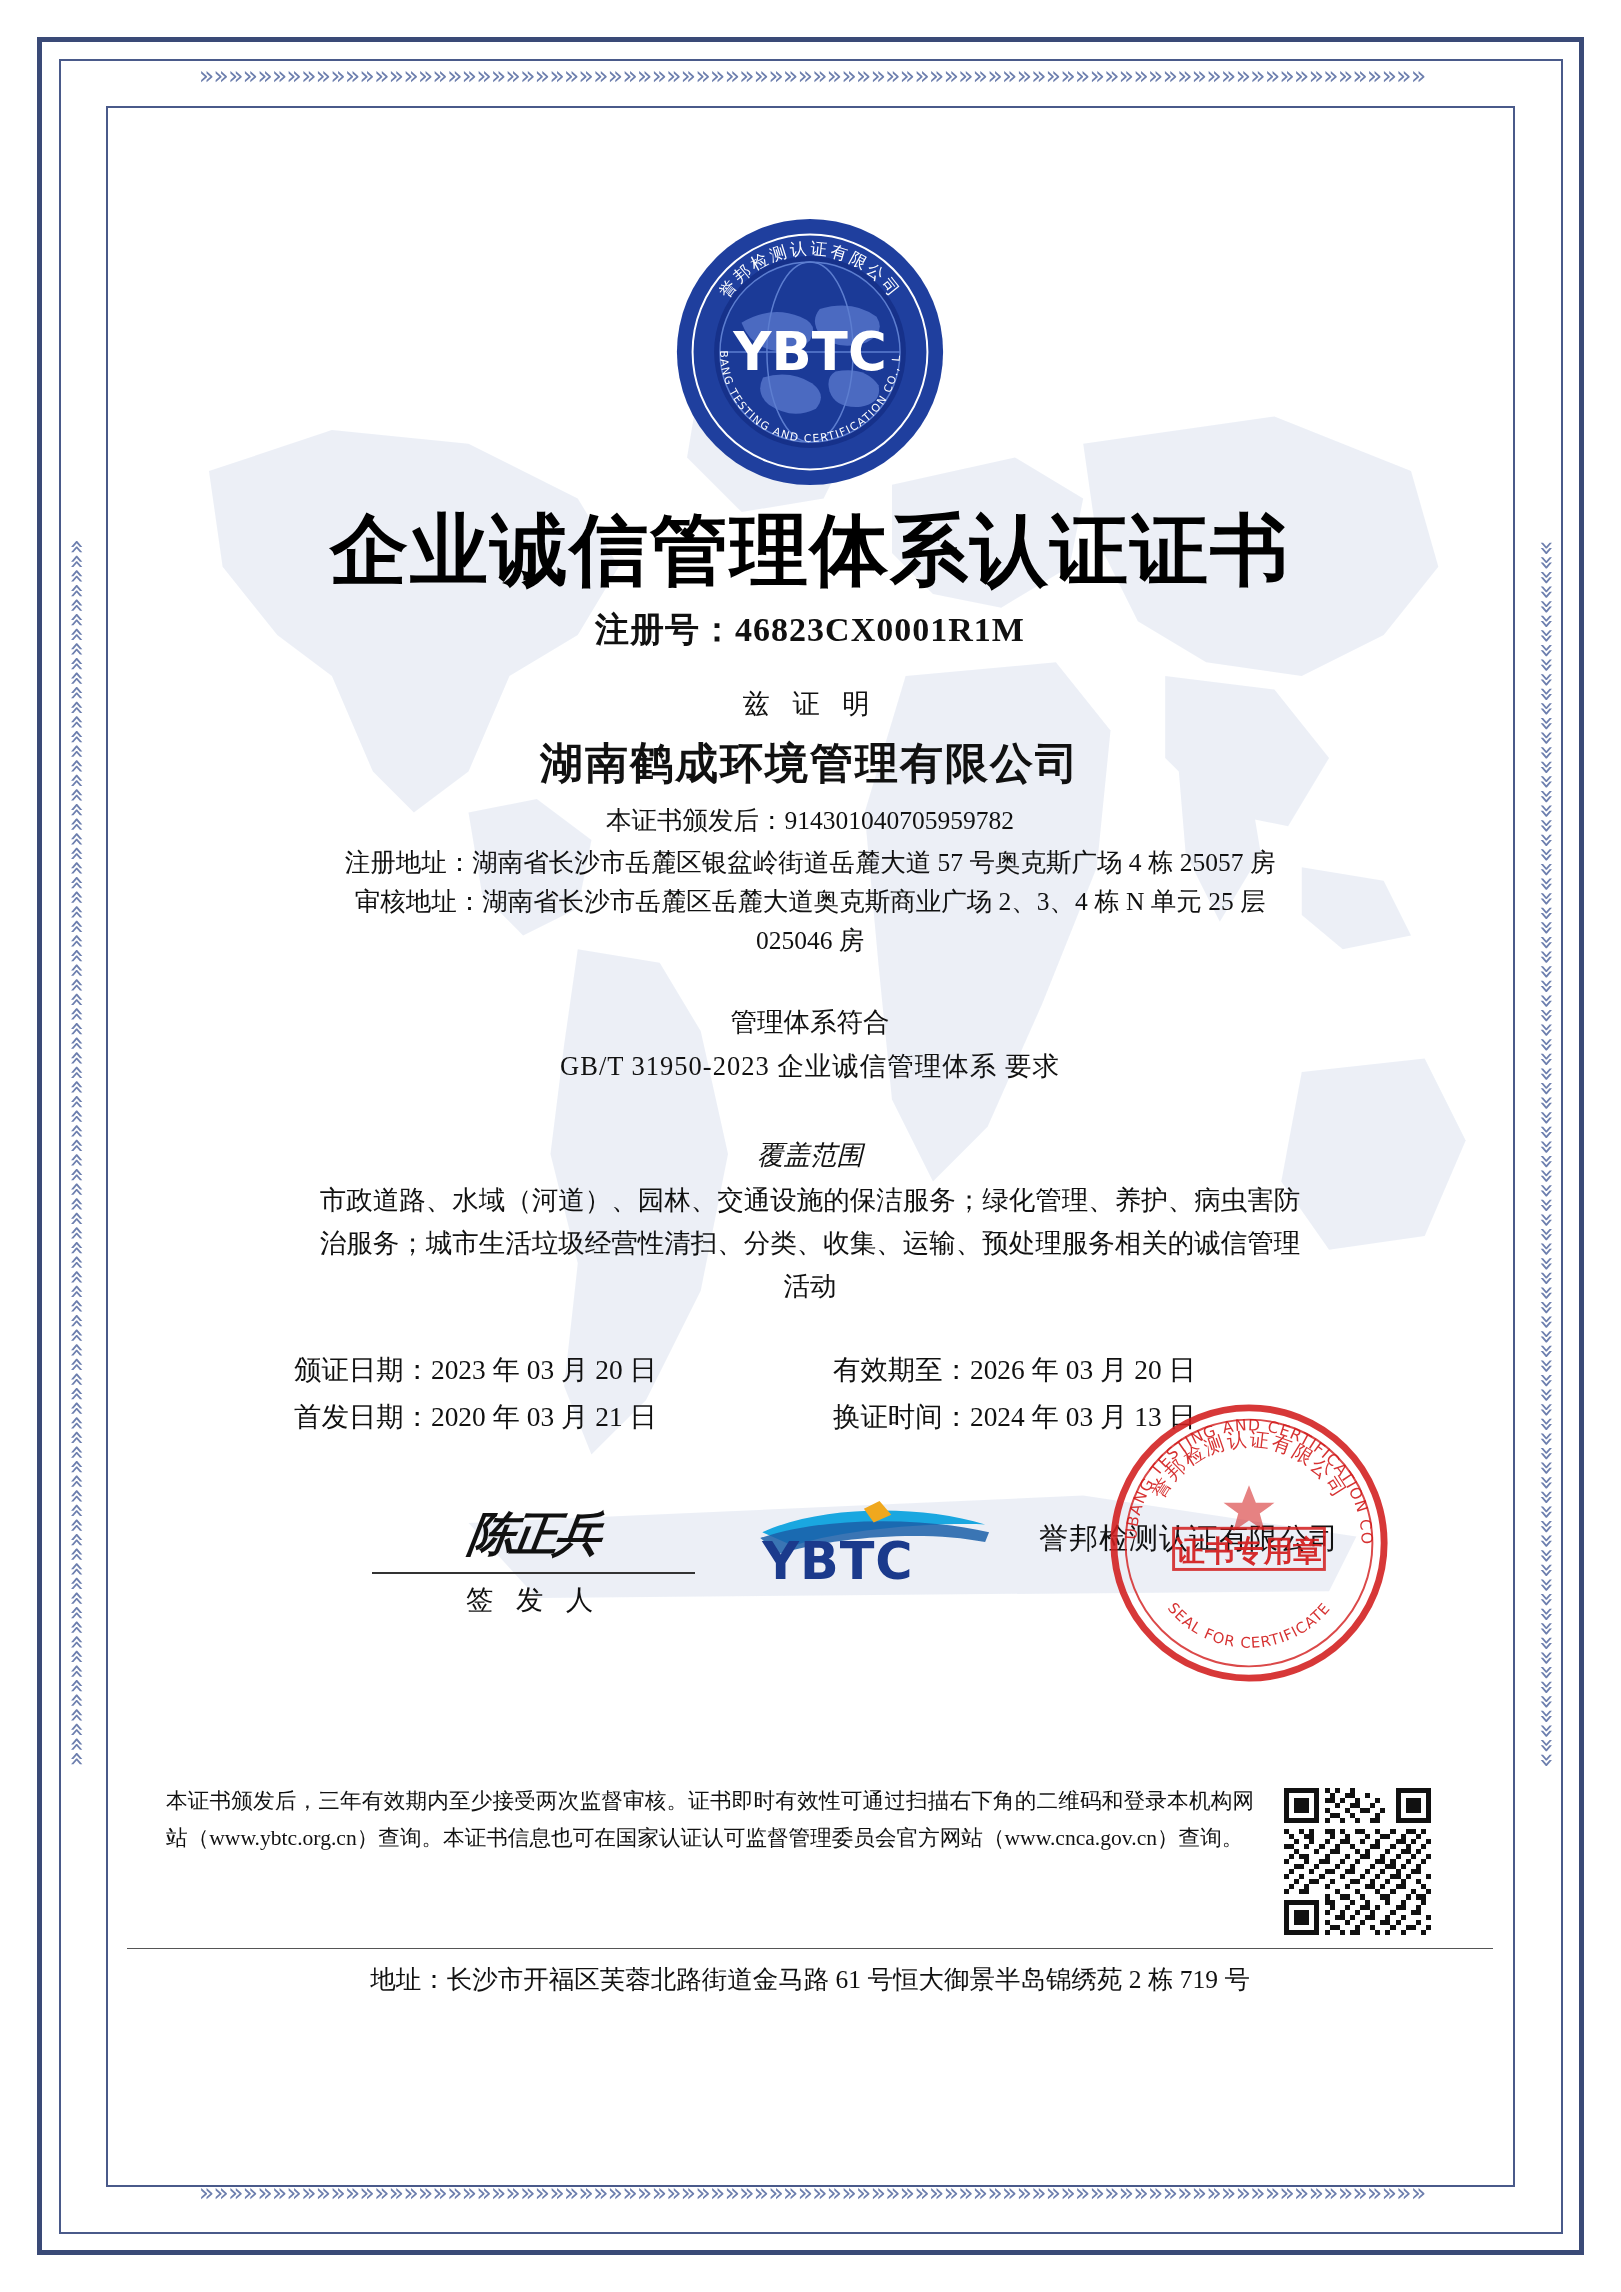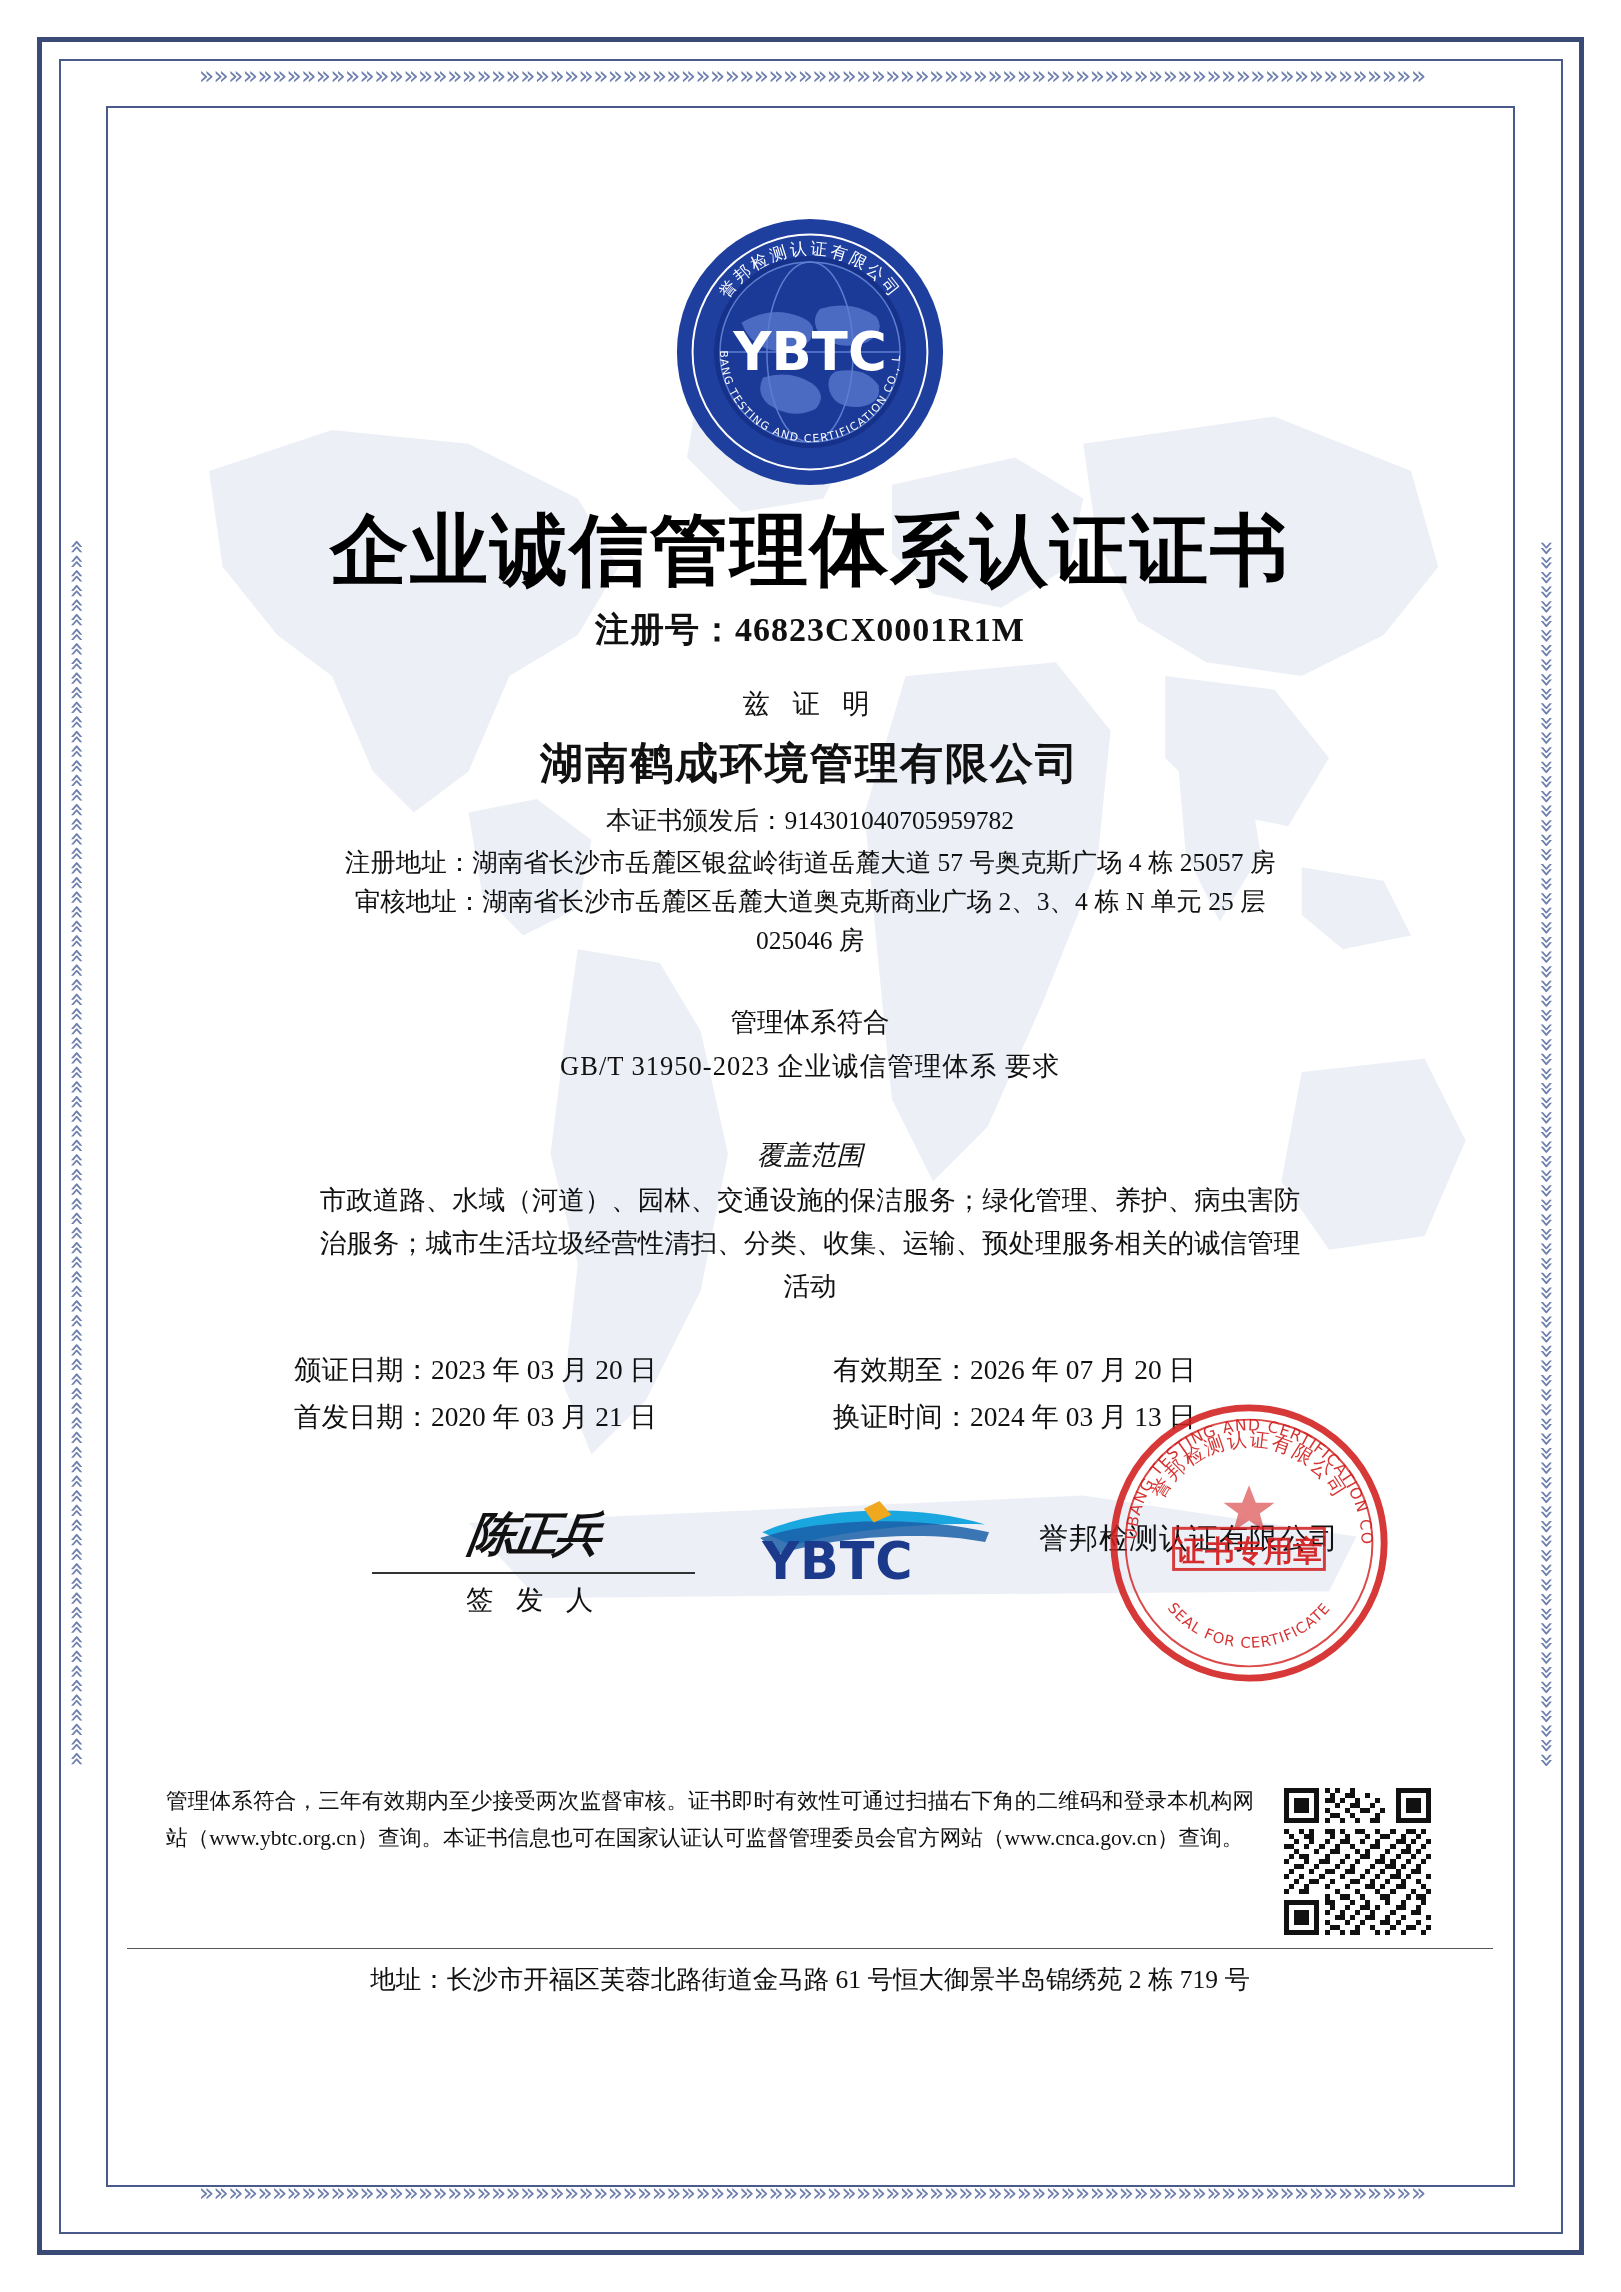--- a/index.html
+++ b/index.html
@@ -386,21 +386,21 @@
       <div class="dates-col-left">
         <div class="date-row">
           <span>颁证日期：</span><span>2023 年 03 月 20 日</span>
         </div>
         <div class="date-row">
           <span>首发日期：</span><span>2020 年 03 月 21 日</span>
         </div>
       </div>
       <div class="dates-col-right">
         <div class="date-row">
-          <span>有效期至：</span><span>2026 年 07 月 20 日</span>
+          <span>有效期至：</span><span>2026 年 03 月 20 日</span>
         </div>
         <div class="date-row">
           <span>换证时间：</span><span>2024 年 03 月 13 日</span>
         </div>
       </div>
     </div>
 
     <div class="sign-area">
       <div class="sign-script">陈正兵</div>
       <div class="sign-line"></div>
@@ -431,21 +431,21 @@
         <textPath href="#sealArcTop2" startOffset="50%" text-anchor="middle">誉邦检测认证有限公司</textPath>
       </text>
       <text font-family="DejaVu Sans, sans-serif" font-size="15" fill="#d21c1c" opacity="0.9" letter-spacing="1">
         <textPath href="#sealArcBottom" startOffset="50%" text-anchor="middle">SEAL FOR CERTIFICATE</textPath>
       </text>
       <rect x="68" y="130" width="154" height="42" fill="none" stroke="#d21c1c" stroke-width="3" opacity="0.85"></rect>
       <text x="145" y="163" text-anchor="middle" font-family="DejaVu Sans, sans-serif" font-size="30" font-weight="bold" fill="#d21c1c" opacity="0.92">证书专用章</text>
       <polygon points="145,86 152,104 171,104 156,115 161,133 145,122 129,133 134,115 119,104 138,104" fill="#d21c1c" opacity="0.55"></polygon>
     </svg>
 
-    <div class="footer-note">管理体系符合，三年有效期内至少接受两次监督审核。证书即时有效性可通过扫描右下角的二维码和登录本机构网站（www.ybtc.org.cn）查询。本证书信息也可在国家认证认可监督管理委员会官方网站（www.cnca.gov.cn）查询。</div>
+    <div class="footer-note">本证书颁发后，三年有效期内至少接受两次监督审核。证书即时有效性可通过扫描右下角的二维码和登录本机构网站（www.ybtc.org.cn）查询。本证书信息也可在国家认证认可监督管理委员会官方网站（www.cnca.gov.cn）查询。</div>
 
     <svg class="qr" viewBox="0 0 29 29" shape-rendering="crispEdges">
       <rect width="29" height="29" fill="#ffffff"></rect>
       <g fill="#111">
         <rect x="0" y="0" width="7" height="1"></rect>
           <rect x="0" y="6" width="7" height="1"></rect>
         <rect x="0" y="0" width="1" height="7"></rect>
           <rect x="6" y="0" width="1" height="7"></rect>
         <rect x="2" y="2" width="3" height="3"></rect>
         <rect x="22" y="0" width="7" height="1"></rect>

